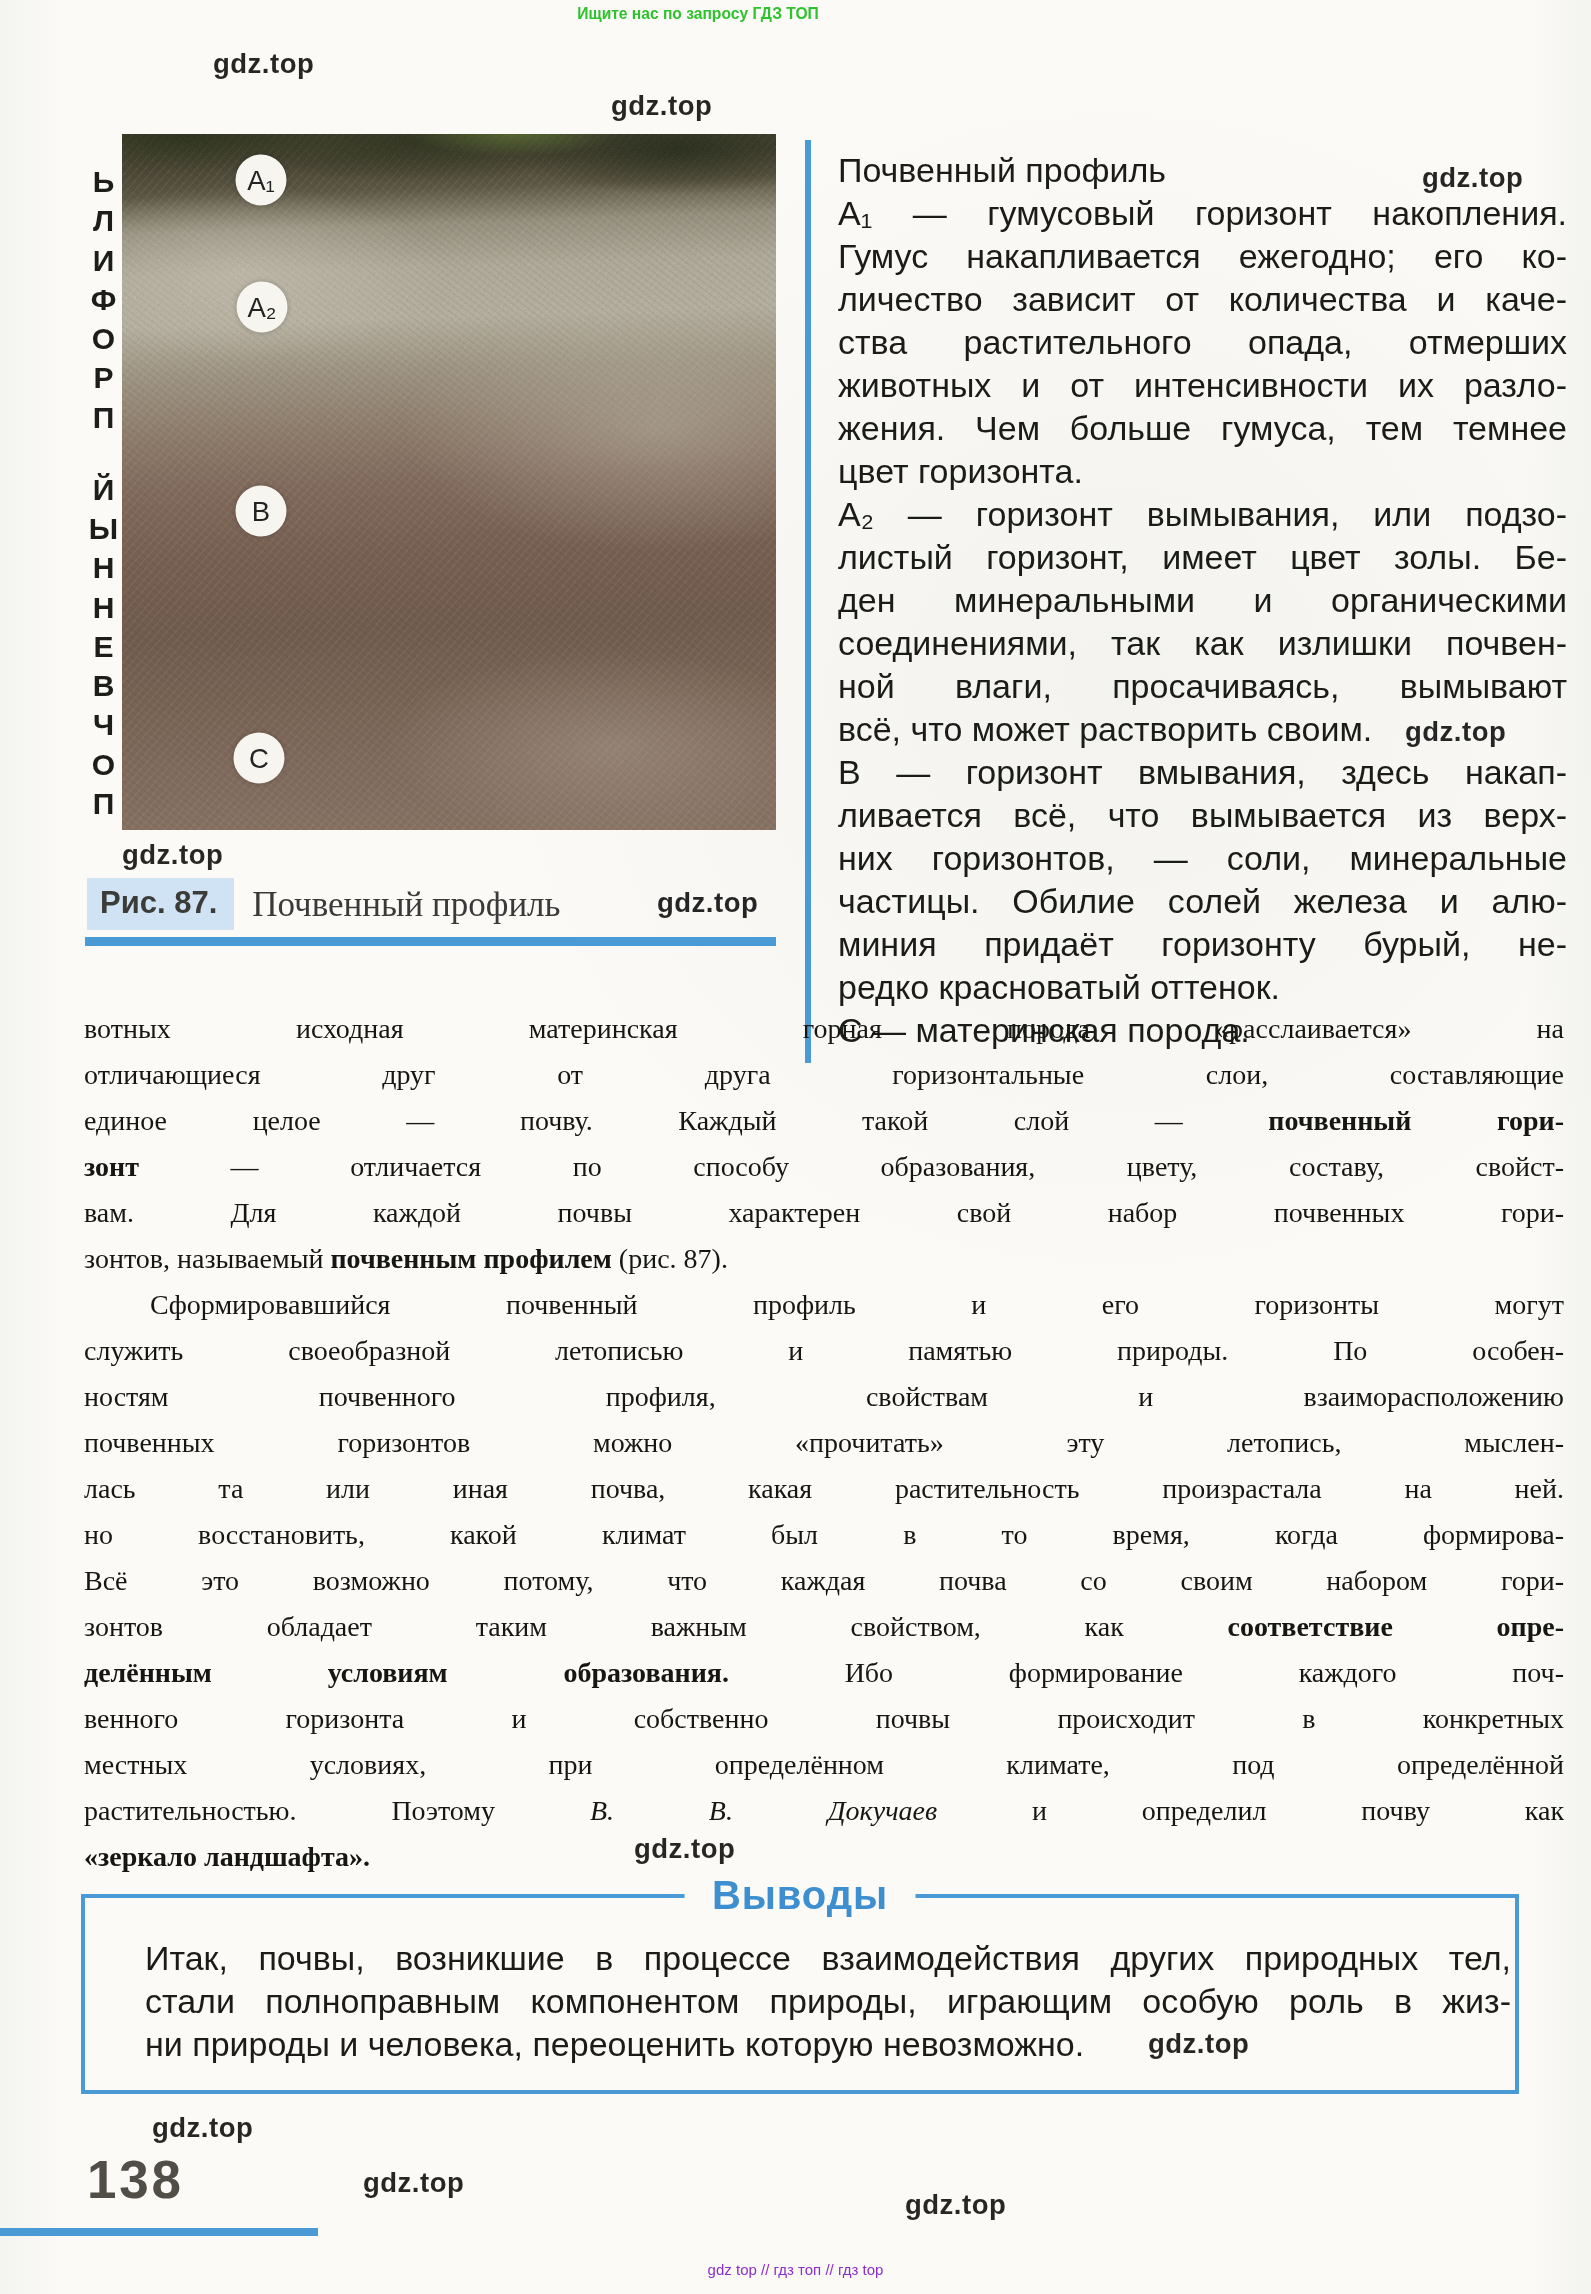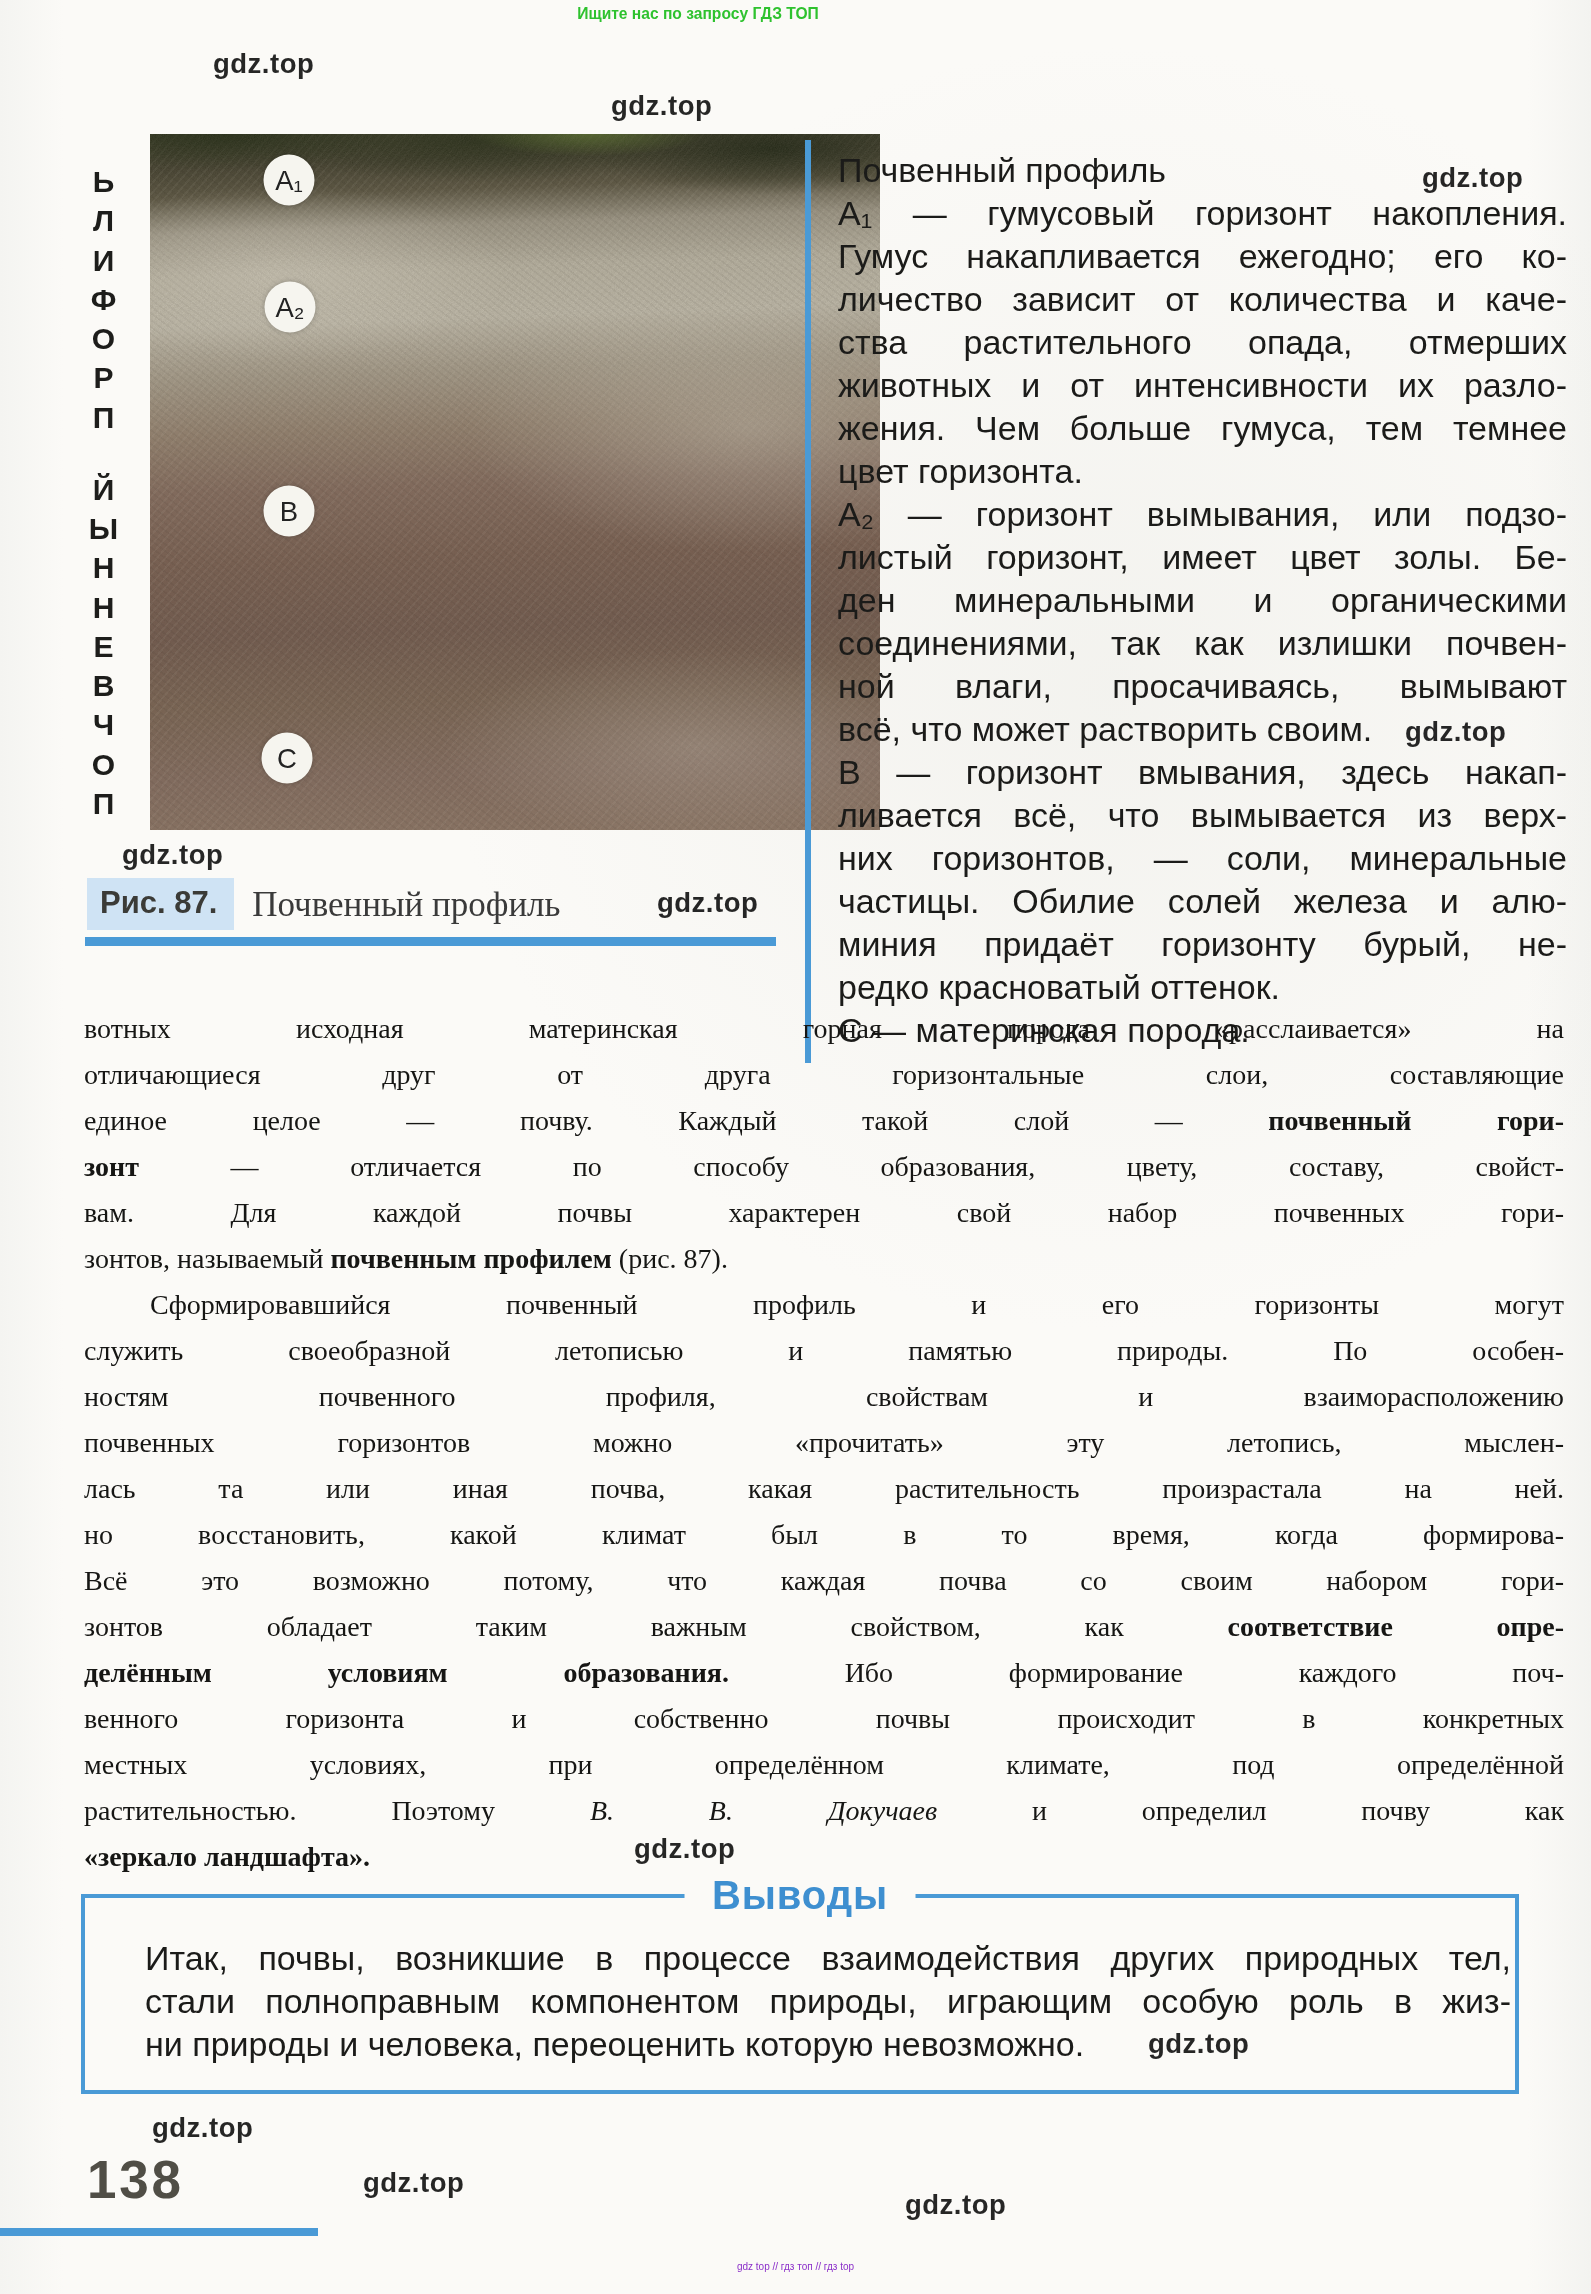--- a/index.html
+++ b/index.html
@@ -24,33 +24,32 @@
     font-size:15.6px;color:#2ec22e;font-weight:700;
   }
   
   #vertical-caption{
     position:absolute;left:84px;top:165px;height:656px;width:39px;
     display:flex;flex-direction:column;justify-content:space-between;align-items:center;
     font-size:30px;font-weight:bold;color:#1d1d1b;
   }
   #vertical-caption .gap{flex:0 0 27.5px;}
   #soil-photo{
-    position:absolute;left:122px;top:134px;width:730px;height:696px;
+    position:absolute;left:122px;top:134px;width:654px;height:696px;
     background:
       radial-gradient(ellipse 20% 4% at 60% 0%, rgba(92,122,42,.65), transparent 80%),
       radial-gradient(ellipse 30% 7% at 10% 0%, rgba(25,35,12,.95), transparent 75%),
       radial-gradient(ellipse 40% 8% at 45% 1%, rgba(30,38,16,.9), transparent 75%),
       radial-gradient(ellipse 35% 9% at 85% 2%, rgba(22,30,12,.92), transparent 75%),
       radial-gradient(ellipse 60% 28% at 82% 42%, rgba(208,203,188,.45), transparent 65%),
       radial-gradient(ellipse 45% 18% at 18% 20%, rgba(222,217,202,.5), transparent 70%),
       radial-gradient(ellipse 50% 20% at 75% 88%, rgba(215,208,195,.30), transparent 70%),
       repeating-linear-gradient(37deg, rgba(20,15,10,.06) 0 1.8px, transparent 1.8px 5.5px),
       repeating-linear-gradient(-49deg, rgba(255,250,235,.06) 0 1.8px, transparent 1.8px 6.4px),
       linear-gradient(178deg,#31351f 0%,#3c3a28 5%,#55503c 9%,#9d9786 14%,#bcb7a6 20%,#c3beae 27%,#a79d8b 34%,#93806d 42%,#82685a 50%,#755a4c 60%,#6e5549 70%,#77604f 80%,#82695c 90%,#8b7362 100%);
-    margin-left: 28px;
   }
   #soil-photo svg.noise{position:absolute;inset:0;width:100%;height:100%;opacity:.28;}
   .horizon-label{
     position:absolute;width:51px;height:51px;border-radius:50%;
     background:#f6f5ef;display:flex;align-items:center;justify-content:center;
     font-size:27.5px;color:#232323;transform:translate(-50%,-50%);
     box-shadow:0 0 5.5px rgba(0,0,0,.25);
   }
   #figure-caption{
     position:absolute;left:87px;top:878px;display:flex;align-items:flex-start;
@@ -99,21 +98,21 @@
   #conclusions-text .cline{text-align:justify;text-align-last:justify;white-space:nowrap;}
   #conclusions-text .cline.no-j{text-align:right;text-align-last:left;}
   
   #page-number{
     position:absolute;left:87px;top:2149px;
     font-size:53px;font-weight:900;color:#504e46;letter-spacing:2.8px;
   }
   #bottom-rule{position:absolute;left:0;top:2228px;width:318px;height:8.3px;background:#4a9ad6;}
   #footer-links{
     position:absolute;left:0;top:2261px;width:1591px;text-align:center;
-    font-size:10px;color:#8b2fc9;
+    font-size:15px;color:#8b2fc9;
   }
 </style>
 </head>
 <body>
 
 <div id="page">
 
   <div id="top-banner">Ищите нас по запросу ГДЗ ТОП</div>
 
   <div id="vertical-caption">

